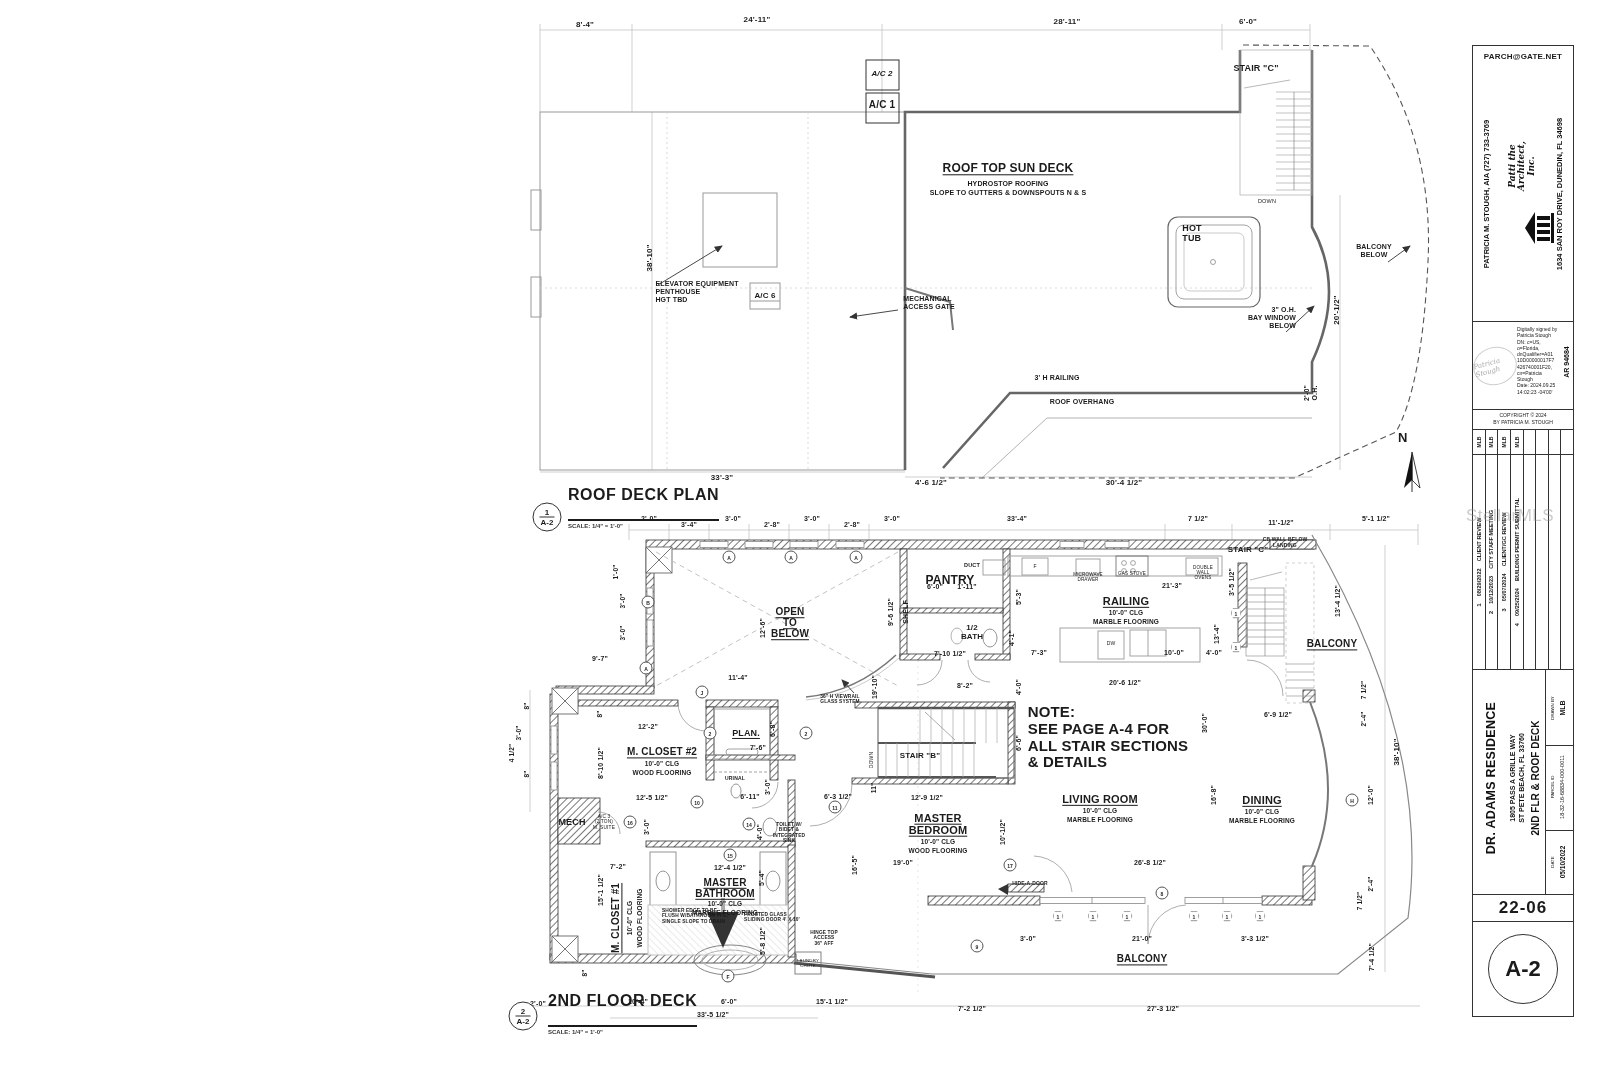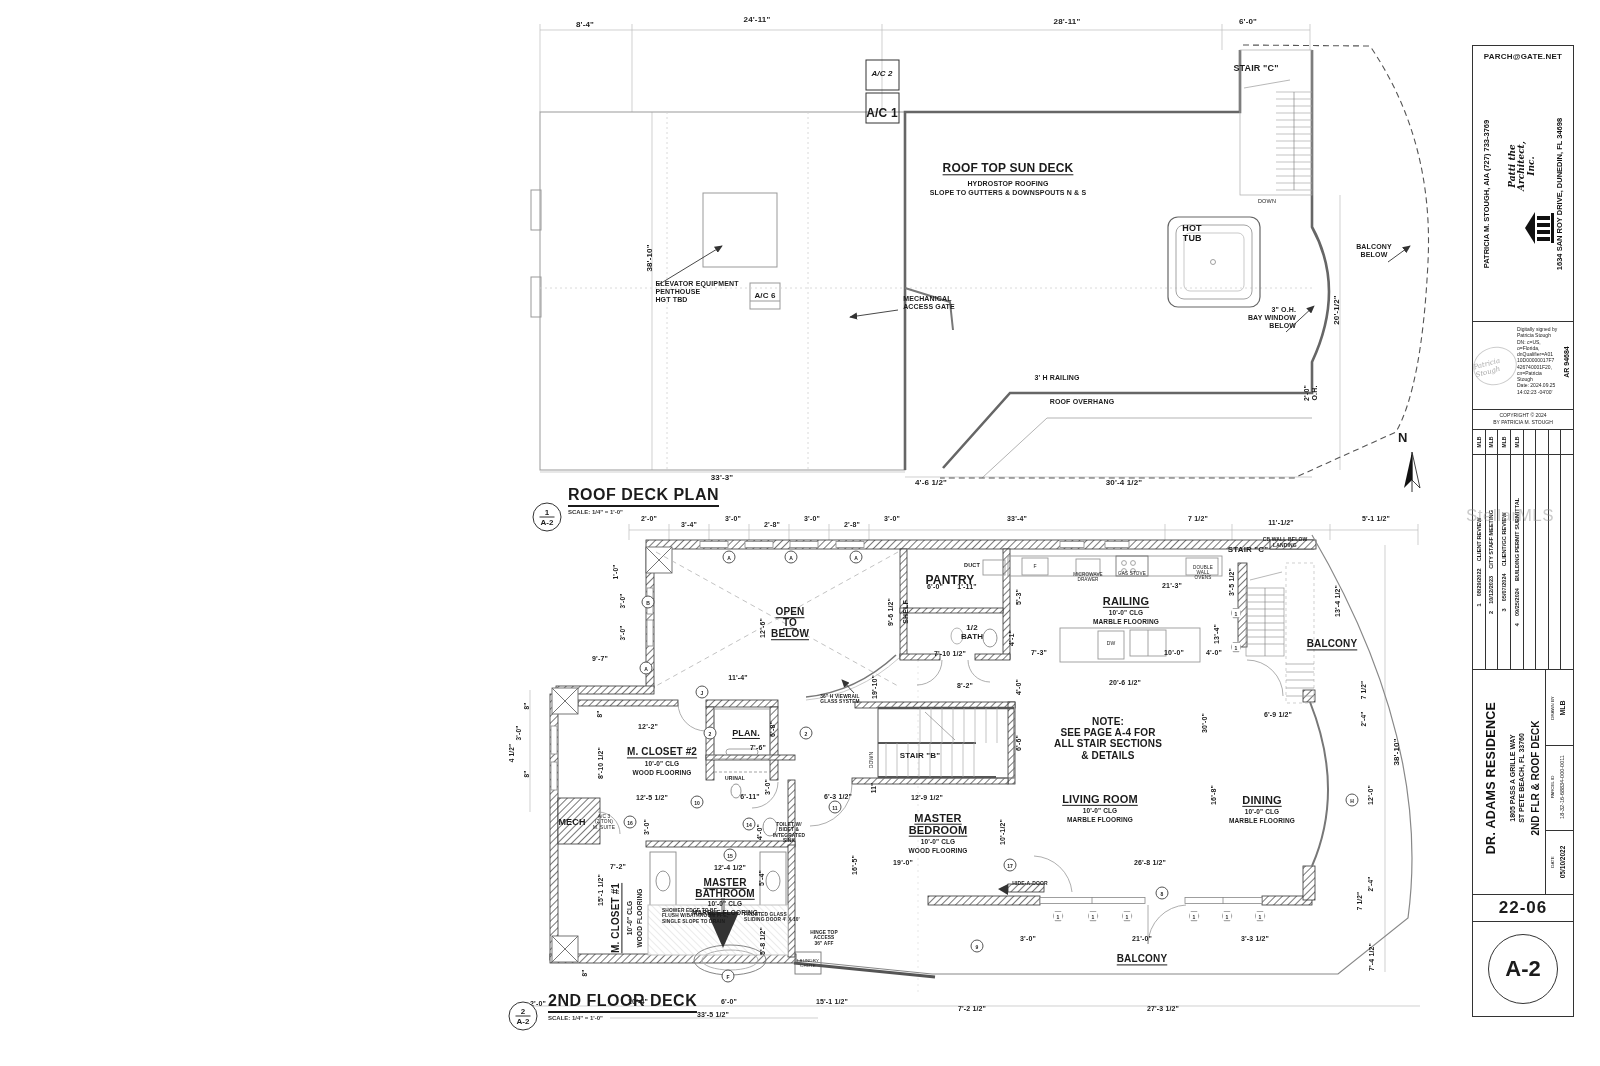--- a/index.html
+++ b/index.html
@@ -7,21 +7,21 @@
   svg{position:absolute;left:0;top:0;}
   .plabel{position:absolute;font-weight:bold;color:#1b1b1b;line-height:1.12;white-space:pre-line;text-align:center;letter-spacing:.15px;z-index:5;}
   .plabel.nb{font-weight:normal;}
   .plabel.ul{text-decoration:underline;text-underline-offset:1.5px;}
   .marker{position:absolute;width:11px;height:11px;border:1px solid #555;background:#fff;border-radius:50%;
           display:flex;align-items:center;justify-content:center;font-size:5px;font-weight:bold;z-index:6;
           transform:translate(-50%,-50%);}
   .marker.hex{border-radius:0;clip-path:polygon(25% 0,75% 0,100% 50%,75% 100%,25% 100%,0 50%);border:none;box-shadow:0 0 0 1px #555 inset;}
   
   .ptitle{position:absolute;z-index:7;}
-  .ptitle .big{font-weight:bold;font-size:16px;letter-spacing:.5px;border-bottom:2px solid #1b1b1b;padding-bottom:1px;}
+  .ptitle .big{font-weight:bold;font-size:16px;letter-spacing:.5px;border-bottom:2px solid #1b1b1b;padding-bottom:15px;}
   .ptitle .scale{font-size:6px;font-weight:bold;color:#333;margin-top:2px;}
   .refcirc{position:absolute;width:27px;height:27px;border:1px solid #333;border-radius:50%;z-index:7;
            display:flex;flex-direction:column;align-items:center;justify-content:center;font-weight:bold;background:#fff;transform:translate(-50%,-50%);}
   .refcirc .n{font-size:8px;border-bottom:1px solid #333;padding:0 5px;}
   .refcirc .s{font-size:8px;}
   
   #tb{position:absolute;left:1472px;top:45px;width:100px;height:970px;border:1.2px solid #333;background:#fff;z-index:8;}
   .tbsec{position:absolute;left:0;width:100%;border-top:1px solid #333;box-sizing:border-box;}
   .rot{position:absolute;white-space:nowrap;transform:translate(-50%,-50%) rotate(-90deg);font-weight:bold;color:#111;}
   #tb-email{position:absolute;top:6px;width:100%;text-align:center;font-size:8px;font-weight:bold;letter-spacing:.2px;}
@@ -362,32 +362,32 @@
     <div class="scale">SCALE: 1/4"  =  1'-0"</div>
   </div>
 
   <div id="label-layer">
       <div class="plabel" style="left: 585px; top: 25px; font-size: 8px; transform: translate(-50%, -50%);">8'-4"</div>
       <div class="plabel" style="left: 757px; top: 20px; font-size: 8px; transform: translate(-50%, -50%);">24'-11"</div>
       <div class="plabel" style="left: 1067px; top: 22px; font-size: 8px; transform: translate(-50%, -50%);">28'-11"</div>
       <div class="plabel" style="left: 1248px; top: 22px; font-size: 8px; transform: translate(-50%, -50%);">6'-0"</div>
       <div class="plabel" style="left: 1256px; top: 68px; font-size: 9px; transform: translate(-50%, -50%);">STAIR "C"</div>
       <div class="plabel" style="left: 882px; top: 74px; font-size: 8px; transform: translate(-50%, -50%); font-style: italic;">A/C 2</div>
-      <div class="plabel" style="left: 882px; top: 114px; font-size: 12px; transform: translate(-50%, -50%);">A/C 1</div>
+      <div class="plabel" style="left: 882px; top: 105px; font-size: 10px; transform: translate(-50%, -50%);">A/C 1</div>
       <div class="plabel ul" style="left: 1008px; top: 169px; font-size: 12px; transform: translate(-50%, -50%);">ROOF TOP SUN DECK</div>
       <div class="plabel" style="left: 1008px; top: 184px; font-size: 7px; transform: translate(-50%, -50%);">HYDROSTOP ROOFING</div>
       <div class="plabel" style="left: 1008px; top: 193px; font-size: 7px; transform: translate(-50%, -50%);">SLOPE TO GUTTERS &amp; DOWNSPOUTS N &amp; S</div>
       <div class="plabel" style="left: 650px; top: 258px; font-size: 8px; transform: translate(-50%, -50%) rotate(-90deg);">38'-10"</div>
       <div class="plabel" style="left: 697px; top: 292px; font-size: 7px; text-align: left; transform: translate(-50%, -50%);">ELEVATOR EQUIPMENT
 PENTHOUSE
 HGT TBD</div>
       <div class="plabel" style="left: 765px; top: 296px; font-size: 8px; transform: translate(-50%, -50%);">A/C 6</div>
       <div class="plabel" style="left: 929px; top: 303px; font-size: 7px; text-align: left; transform: translate(-50%, -50%);">MECHANICAL
 ACCESS GATE</div>
-      <div class="plabel" style="left: 1192px; top: 233px; font-size: 9px; text-align: right; transform: translate(-50%, -50%);">HOT
+      <div class="plabel" style="left: 1192px; top: 233px; font-size: 9px; text-align: left; transform: translate(-50%, -50%);">HOT
 TUB</div>
       <div class="plabel nb" style="left: 1267px; top: 201px; font-size: 5.5px; transform: translate(-50%, -50%);">DOWN</div>
       <div class="plabel" style="left: 1374px; top: 251px; font-size: 7px; transform: translate(-50%, -50%);">BALCONY
 BELOW</div>
       <div class="plabel" style="left: 1272px; top: 318px; font-size: 7px; text-align: right; transform: translate(-50%, -50%);">3" O.H.
 BAY WINDOW
 BELOW</div>
       <div class="plabel" style="left: 1337px; top: 310px; font-size: 8px; transform: translate(-50%, -50%) rotate(-90deg);">20'-1/2"</div>
       <div class="plabel" style="left: 1057px; top: 378px; font-size: 7px; transform: translate(-50%, -50%);">3' H RAILING</div>
       <div class="plabel" style="left: 1082px; top: 402px; font-size: 7px; transform: translate(-50%, -50%);">ROOF OVERHANG</div>
@@ -480,21 +480,21 @@
 SINK</div>
       <div class="plabel" style="left: 760px; top: 832px; font-size: 7px; transform: translate(-50%, -50%) rotate(-90deg);">4'-0"</div>
       <div class="plabel" style="left: 572px; top: 822px; font-size: 9px; transform: translate(-50%, -50%);">MECH</div>
       <div class="plabel nb" style="left: 604px; top: 822px; font-size: 4.8px; transform: translate(-50%, -50%);">A/C 3
 (2 TON)
 M. SUITE</div>
       <div class="plabel" style="left: 647px; top: 827px; font-size: 7px; transform: translate(-50%, -50%) rotate(-90deg);">3'-0"</div>
       <div class="plabel" style="left: 920px; top: 756px; font-size: 8px; transform: translate(-50%, -50%);">STAIR "B"</div>
       <div class="plabel nb" style="left: 872px; top: 760px; font-size: 5px; transform: translate(-50%, -50%) rotate(-90deg);">DOWN</div>
       <div class="plabel" style="left: 1019px; top: 743px; font-size: 7px; transform: translate(-50%, -50%) rotate(-90deg);">6'-6"</div>
-      <div class="plabel" style="left: 1108px; top: 738px; font-size: 10px; text-align: center; transform: translate(-50%, -50%);">NOTE:
+      <div class="plabel" style="left: 1108px; top: 738px; font-size: 15px; text-align: left; transform: translate(-50%, -50%);">NOTE:
 SEE PAGE A-4 FOR
 ALL STAIR SECTIONS
 &amp; DETAILS</div>
       <div class="plabel" style="left: 927px; top: 798px; font-size: 7px; transform: translate(-50%, -50%);">12'-9 1/2"</div>
       <div class="plabel" style="left: 874px; top: 788px; font-size: 6.5px; transform: translate(-50%, -50%) rotate(-90deg);">11"</div>
       <div class="plabel ul" style="left: 938px; top: 824px; font-size: 11px; transform: translate(-50%, -50%);">MASTER
 BEDROOM</div>
       <div class="plabel" style="left: 938px; top: 842px; font-size: 6.5px; transform: translate(-50%, -50%);">10'-0" CLG</div>
       <div class="plabel" style="left: 938px; top: 851px; font-size: 6.5px; transform: translate(-50%, -50%);">WOOD FLOORING</div>
       <div class="plabel ul" style="left: 1100px; top: 799px; font-size: 11px; transform: translate(-50%, -50%);">LIVING ROOM</div>

